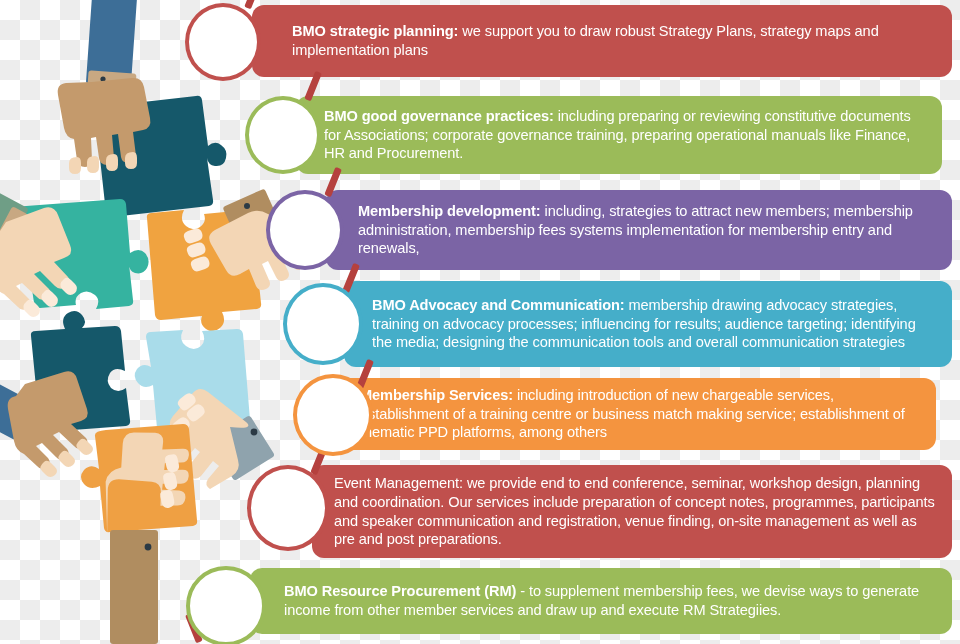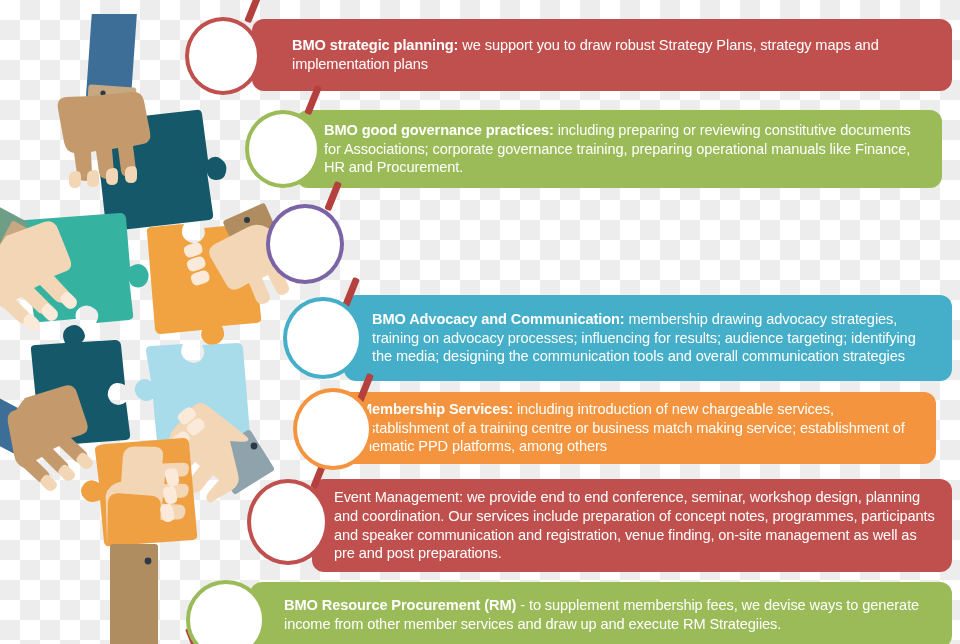--- a/index.html
+++ b/index.html
@@ -8,21 +8,21 @@
     font-family:"Liberation Sans",sans-serif;
     overflow:hidden;
     position:relative;
     background-color:#ffffff;
     background-image:
       linear-gradient(45deg,#ededed 25%,transparent 25%,transparent 75%,#ededed 75%,#ededed),
       linear-gradient(45deg,#ededed 25%,transparent 25%,transparent 75%,#ededed 75%,#ededed);
     background-size:40px 40px;
     background-position:0 0,20px 20px;
   }
-  .stage{position:absolute;inset:0;margin-top:14px;}
+  .stage{position:absolute;inset:0;}
 
   
   .art{position:absolute;left:0;top:0;width:300px;height:644px;}
   .art svg{display:block;}
 
   
   .band{
     position:absolute;
     border-radius:12px;
     box-sizing:border-box;
@@ -190,20 +190,25 @@
 
   <div class="tail" style="left:304px;top:70px;"></div>
   <div class="band" style="left:296px;top:96px;width:646px;height:78px;background:#9bbb59;">
     <div class="txt" style="padding-left:28px;">
       <p><b>BMO good governance practices:</b><span> including preparing or reviewing constitutive documents for Associations; corporate governance training, preparing operational manuals like Finance, HR and Procurement.</span></p>
     </div>
   </div>
   <div class="bubble" style="left:245px;top:96px;width:76px;height:78px;border:4px solid #9bbb59;"></div>
 
   <div class="tail" style="left:324px;top:166px;"></div>
+  <div class="band" style="left:326px;top:190px;width:626px;height:80px;background:#7b64a5;">
+    <div class="txt" style="padding-left:32px;">
+      <p><b>Membership development:</b><span> including, strategies to attract new members; membership administration, membership fees systems implementation for membership entry and renewals,</span></p>
+    </div>
+  </div>
   <div class="bubble" style="left:266px;top:190px;width:78px;height:80px;border:4px solid #7b64a5;"></div>
 
   <div class="tail" style="left:342px;top:262px;"></div>
   <div class="band" style="left:344px;top:281px;width:608px;height:86px;background:#45aec9;">
     <div class="txt" style="padding-left:28px;">
       <p><b>BMO Advocacy and Communication:</b><span> membership drawing advocacy strategies, training on advocacy processes; influencing for results; audience targeting; identifying the media; designing the communication tools and overall communication strategies</span></p>
     </div>
   </div>
   <div class="bubble" style="left:283px;top:283px;width:80px;height:82px;border:4px solid #45aec9;"></div>
 

